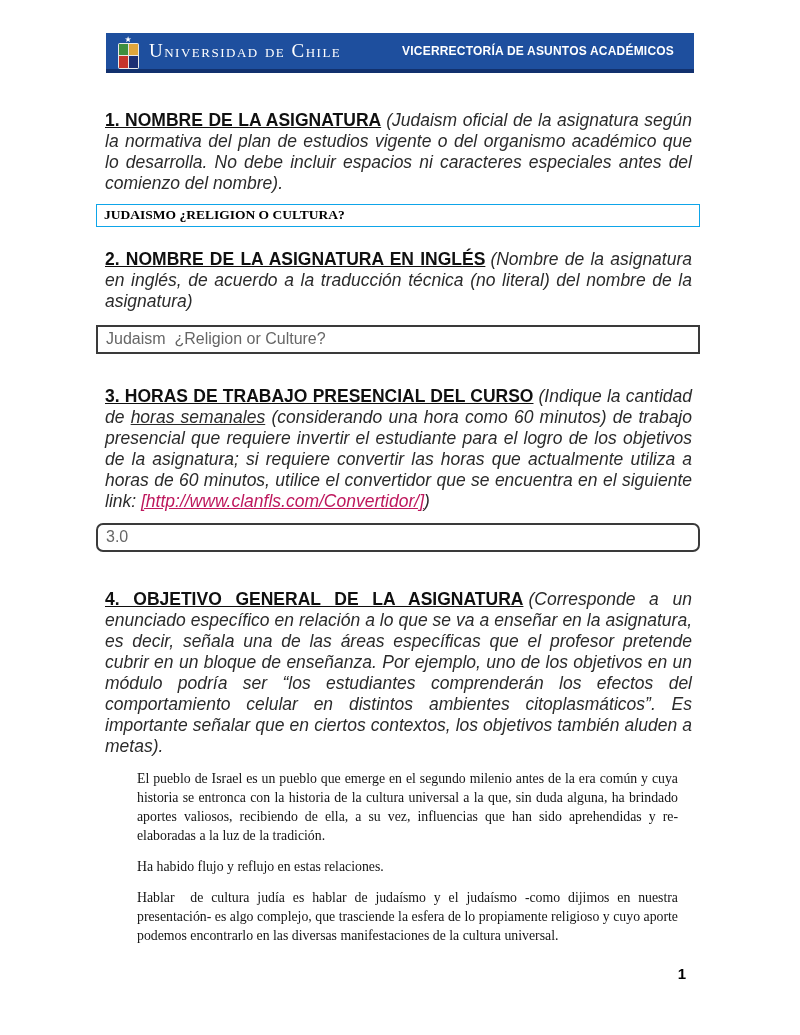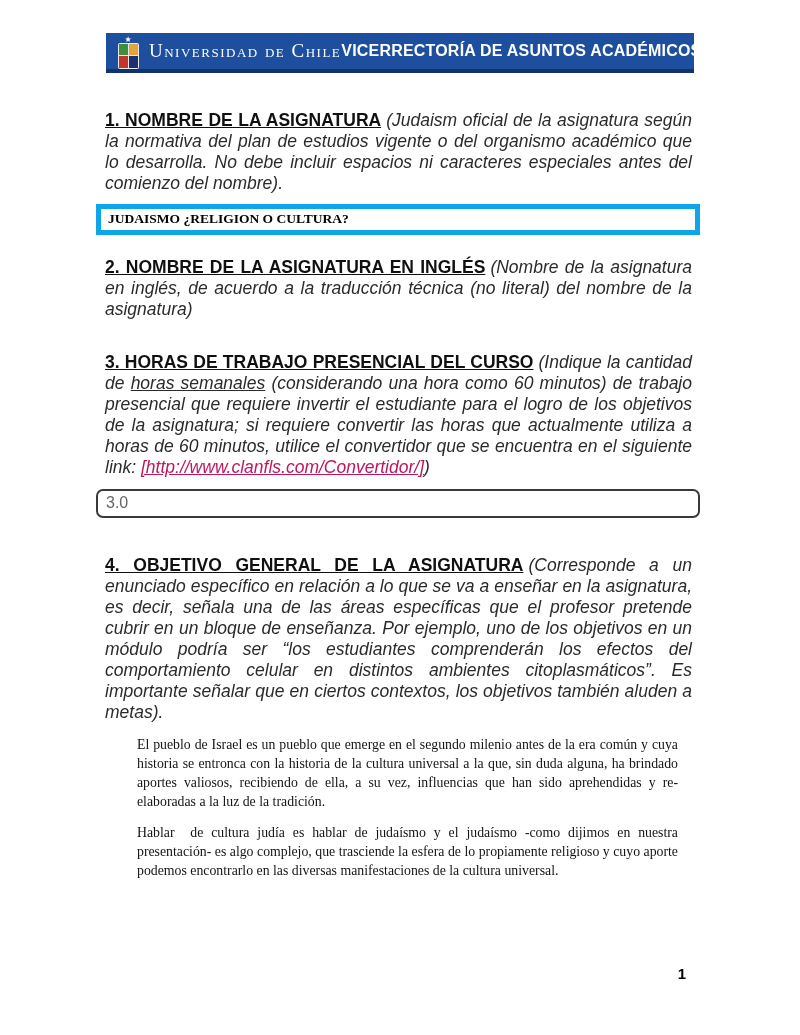--- a/index.html
+++ b/index.html
@@ -25,37 +25,37 @@
   }
   .q1{background:#3F8F3F;}
   .q2{background:#E0A63C;}
   .q3{background:#C5342B;}
   .q4{background:#1C2F73;}
   .uniname{
     font-family:"Liberation Serif",serif;font-variant:small-caps;
     color:#ffffff;font-size:19px;letter-spacing:1.5px;font-weight:400;white-space:nowrap;
   }
   .office{
-    color:#ffffff;font-weight:bold;font-size:16px;letter-spacing:.2px;
-    padding-right:12px;white-space:nowrap;
+    color:#ffffff;font-weight:bold;font-size:12px;letter-spacing:.2px;
+    padding-right:20px;white-space:nowrap;
   }
 
   
   .content{position:absolute;left:96px;top:73px;width:604px;}
   .heading{
     font-size:17.5px;line-height:21px;text-align:justify;
     margin:0 8px 0 9px;color:#101010;
   }
   .heading .t{font-weight:bold;margin-right:5px;text-decoration:underline;}
   .heading .d{font-style:italic;color:#2b2b2b;}
   .u{text-decoration:underline;}
   .link{color:#be185d;text-decoration:underline;cursor:pointer;}
 
   .box{
-    box-sizing:border-box;border:5px solid #0ea5e9;background:#fff;
+    box-sizing:border-box;border:1px solid #0ea5e9;background:#fff;
     margin-left:0;margin-right:0;
   }
   .box span{white-space:pre-wrap;}
   #box1{
     margin-top:10px;padding:2px 7px 3px 7px;
     font-family:"Liberation Serif",serif;font-weight:bold;font-size:13.5px;color:#000;
   }
   #box2,#box3{
     border:2px solid #3a3a3a;margin-top:13px;padding:3px 8px 4px 8px;
     font-size:16px;color:#666;
@@ -98,28 +98,32 @@
 </header>
 
 <main class="content">
 
   <p class="heading" id="h1"><span class="t">1. NOMBRE DE LA ASIGNATURA</span><span class="d">(Judaism oficial de la asignatura según la normativa del plan de estudios vigente o del organismo académico que lo desarrolla. No debe incluir espacios ni caracteres especiales antes del comienzo del nombre).</span></p>
   <div class="box" id="box1">
     <span>JUDAISMO ¿RELIGION O CULTURA?</span>
   </div>
 
   <p class="heading" id="h2"><span class="t">2. NOMBRE DE LA ASIGNATURA EN INGLÉS</span><span class="d">(Nombre de la asignatura en inglés, de acuerdo a la traducción técnica (no literal) del nombre de la asignatura)</span></p>
+  <div class="box" id="box2">
+    <span>Judaism  ¿Religion or Culture?</span>
+  </div>
 
   <p class="heading" id="h3"><span class="t">3. HORAS DE TRABAJO PRESENCIAL DEL CURSO</span><span class="d"><span>(Indique la cantidad de </span><span class="u">horas semanales</span><span> (considerando una hora como 60 minutos) de trabajo presencial que requiere invertir el estudiante para el logro de los objetivos de la asignatura; si requiere convertir las horas que actualmente utiliza a horas de 60 minutos, utilice el convertidor que se encuentra en el siguiente link: </span><span class="link">[http://www.clanfls.com/Convertidor/]</span><span>)</span></span></p>
   <div class="box" id="box3">
     <span>3.0</span>
   </div>
 
   <p class="heading" id="h4"><span class="t">4. OBJETIVO GENERAL DE LA ASIGNATURA</span><span class="d">(Corresponde a un enunciado específico en relación a lo que se va a enseñar en la asignatura, es decir, señala una de las áreas específicas que el profesor pretende cubrir en un bloque de enseñanza. Por ejemplo, uno de los objetivos en un módulo podría ser “los estudiantes comprenderán los efectos del comportamiento celular en distintos ambientes citoplasmáticos”. Es importante señalar que en ciertos contextos, los objetivos también aluden a metas).</span></p>
 
   <div class="objective">
     <p>El pueblo de Israel es un pueblo que emerge en el segundo milenio antes de la era común y cuya historia se entronca con la historia de la cultura universal a la que, sin duda alguna, ha brindado aportes valiosos, recibiendo de ella, a su vez, influencias que han sido aprehendidas y re-elaboradas a la luz de la tradición.</p>
+    <p>Ha habido flujo y reflujo en estas relaciones.</p>
     <p>Hablar  de cultura judía es hablar de judaísmo y el judaísmo -como dijimos en nuestra presentación- es algo complejo, que trasciende la esfera de lo propiamente religioso y cuyo aporte podemos encontrarlo en las diversas manifestaciones de la cultura universal.</p>
   </div>
 
 </main>
 
 <div class="pagenum">1</div>
 
 </body></html>

